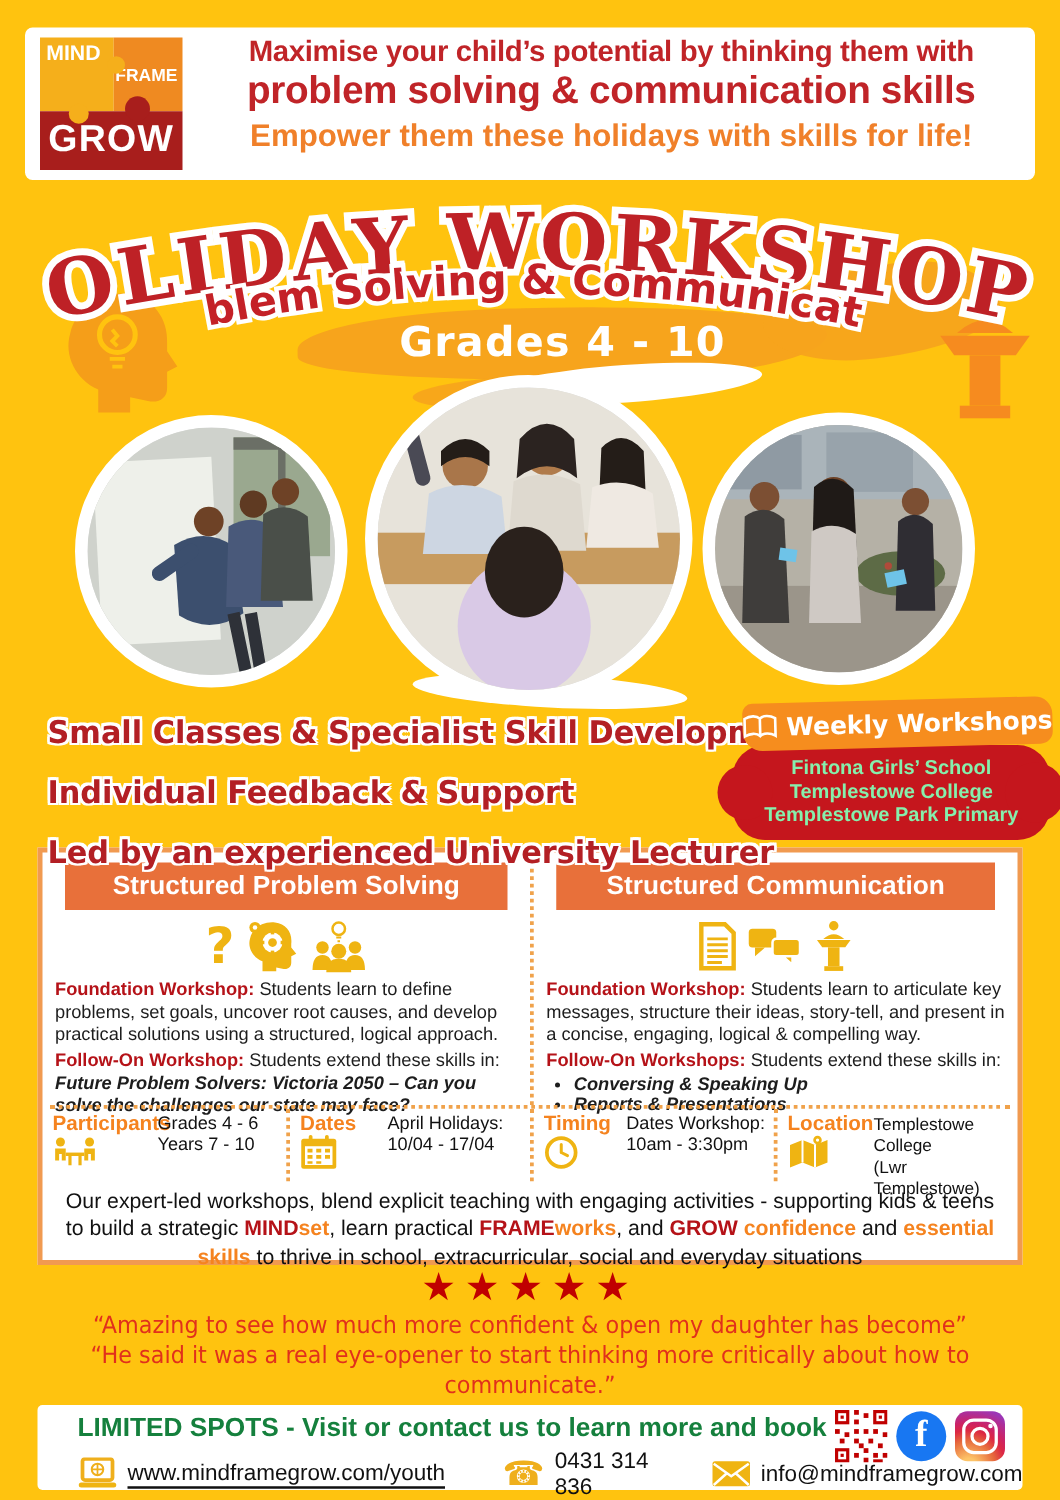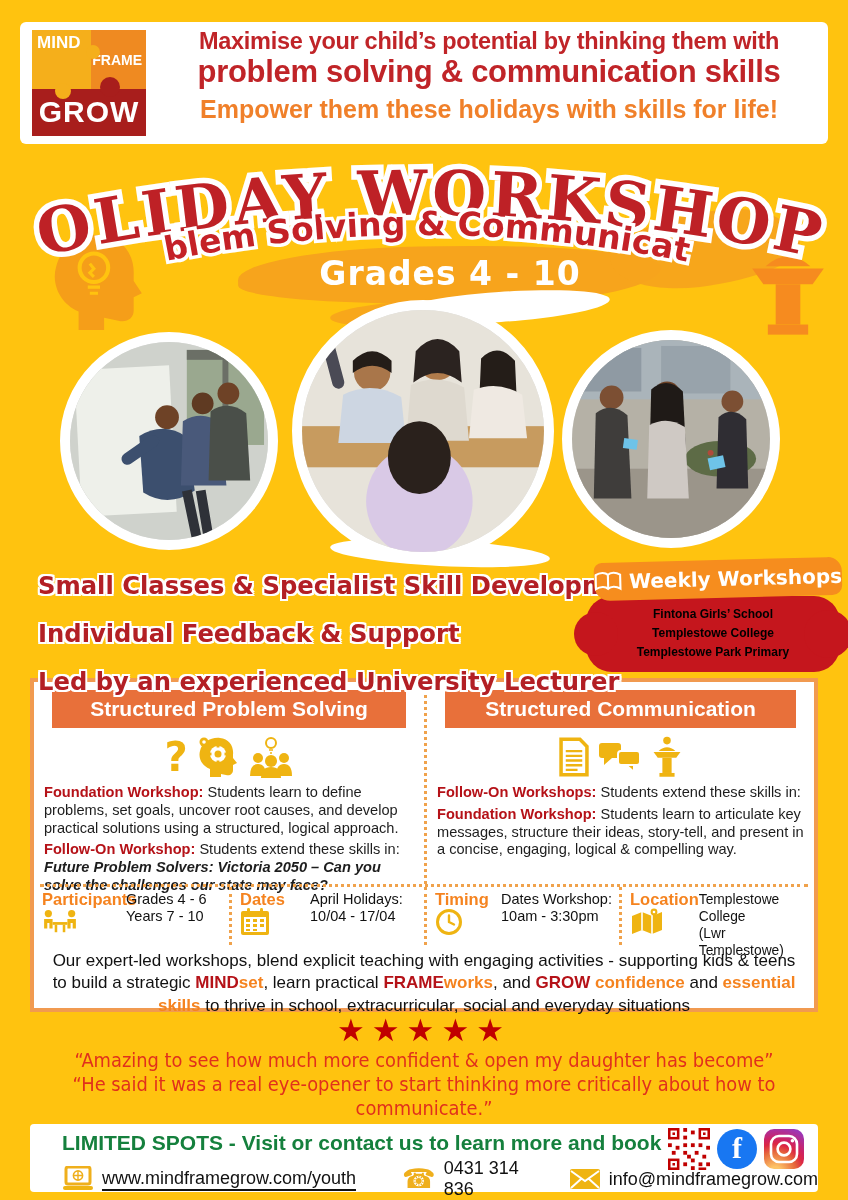--- a/index.html
+++ b/index.html
@@ -43,21 +43,21 @@
 
   
   .features { position:absolute; left:38px; top:562px; z-index:2; transform:scaleX(.97); transform-origin:left; }
   .features div { color:#B31F24; font-weight:bold; font-size:25px; font-family:"DejaVu Sans",sans-serif; line-height:48px; white-space:nowrap;
     text-shadow:-2px -2px 0 #fff,2px -2px 0 #fff,-2px 2px 0 #fff,2px 2px 0 #fff,-2px 0 0 #fff,2px 0 0 #fff,0 -2px 0 #fff,0 2px 0 #fff; }
   .weekly-chip { position:absolute; left:594px; top:560px; width:248px; height:38px; background:#F68D1E; border-radius:8px 14px 10px 16px; transform:rotate(-1.5deg); display:flex; align-items:center; justify-content:center; gap:7px; color:#fff; font-weight:bold; font-size:20px; font-family:"DejaVu Sans",sans-serif; z-index:2; }
   .schools { position:absolute; left:586px; top:596px; width:254px; background:#C5161D; border-radius:26px; padding:9px 6px 10px; text-align:center; z-index:1; }
   .schools:before, .schools:after { content:""; position:absolute; background:#C5161D; border-radius:50%; }
   .schools:before { left:-12px; top:16px; width:44px; height:44px; }
   .schools:after  { right:-12px; top:14px; width:48px; height:48px; }
-  .schools div { color:#000000; font-weight:bold; font-size:12px; line-height:19px; position:relative; z-index:2; }
+  .schools div { color:#86efac; font-weight:bold; font-size:16px; line-height:19px; position:relative; z-index:2; }
 
   
   .panel { position:absolute; left:30px; top:678px; width:788px; height:334px; background:#fff; border:4px solid #F19A50; display:flex; flex-direction:column; }
   .cols { display:flex; height:202px; }
   .col { width:50%; padding:6px 10px 0; }
   .col + .col { border-left:3px dotted #F0A24B; }
   .col-header { background:#E8703A; color:#fff; font-weight:bold; font-size:21px; text-align:center; padding:7px 0; margin:2px 8px 6px; }
   .col-icons { height:46px; display:flex; align-items:center; justify-content:center; gap:8px; }
   .qmark { color:#EFB412; font-weight:bold; font-size:40px; font-family:"DejaVu Sans",sans-serif; line-height:40px; }
   .col-text { font-size:14.6px; line-height:1.22; color:#1d1d1d; margin-top:4px; }
@@ -278,22 +278,26 @@
           <svg width="34" height="42" viewBox="0 0 80 100">
             <g class="gold">
               <circle cx="40" cy="11" r="9"></circle>
               <path d="M20,36 Q40,18 60,36 Z"></path>
               <polygon points="8,38 72,38 62,52 18,52"></polygon>
               <rect x="29" y="52" width="22" height="36"></rect>
               <rect x="22" y="88" width="36" height="9"></rect>
             </g>
           </svg>
         </div>
+        <p class="col-text"><span class="lead">Foundation Workshop:</span> <span>Students learn to articulate key messages, structure their ideas, story-tell, and present in a concise, engaging, logical &amp; compelling way.</span></p>
         <p class="col-text"><span class="lead">Follow-On Workshops:</span> <span>Students extend these skills in:</span></p>
-        <p class="col-text"><span class="lead">Foundation Workshop:</span> <span>Students learn to articulate key messages, structure their ideas, story-tell, and present in a concise, engaging, logical &amp; compelling way.</span></p>
+        <ul class="bullets">
+          <li>Conversing &amp; Speaking Up</li>
+          <li>Reports &amp; Presentations</li>
+        </ul>
       </div>
     </div>
     <div class="hr-dotted"></div>
     <div class="info-row">
       <div class="cell">
         <div class="cell-left">
           <div class="cell-label">Participants</div>
           <svg width="36" height="26" viewBox="0 0 34 22">
             <g class="gold">
               <circle cx="6" cy="4" r="3.4"></circle>

